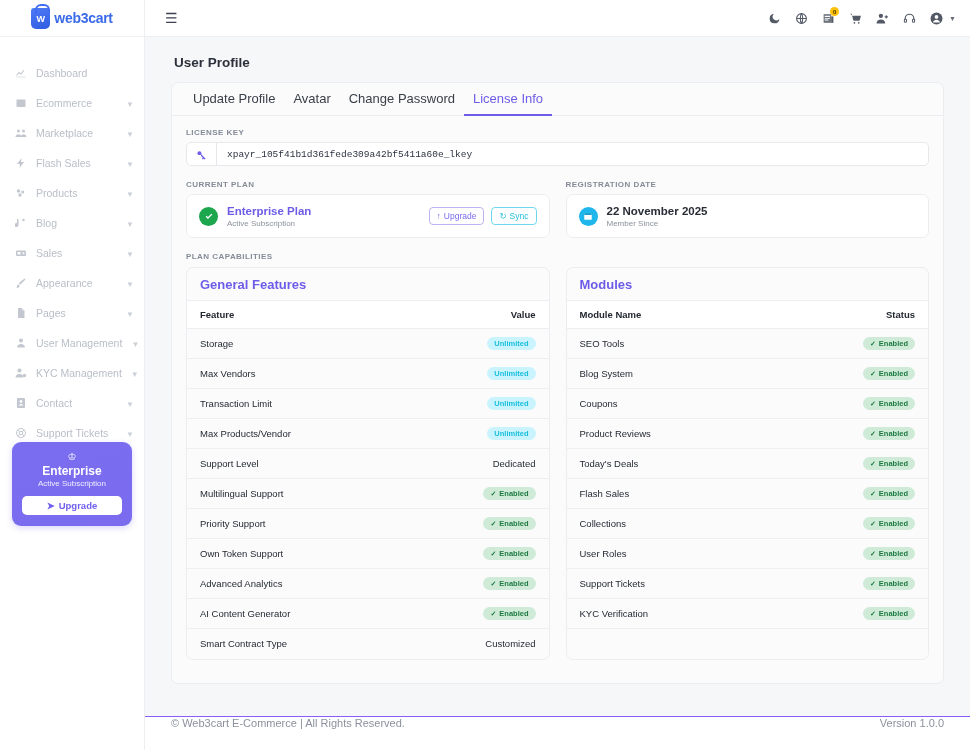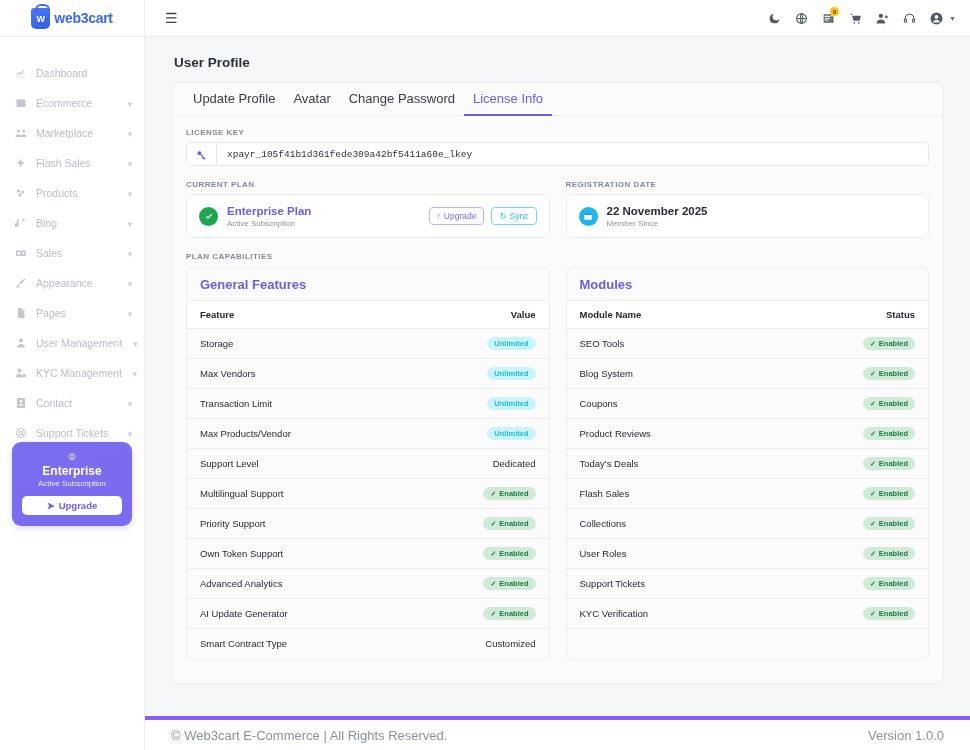--- a/index.html
+++ b/index.html
@@ -242,24 +242,24 @@
   }
   .badge.cyan { background: #caf4fd; color: #18bedd; }
   .badge.green { background: #cfebd8; color: #1f7a42; }
   .badge .chk { font-size: 7px; }
   .plain-val { font-size: 9.5px; color: #252a33; }
   .filler td { height: 30px; border-bottom: none; }
 
   .footer {
     height: 34px; flex: 0 0 34px;
     background: #fff;
-    border-top: 4px solid #8b5cf6;
-    display: flex; align-items: center;
+    border-top: 1px solid #8b5cf6;
+    display: flex; align-items: flex-start;
     padding: 0 26px;
-    font-size: 13px; color: #8b919c;
+    font-size: 11px; color: #8b919c;
   }
   .footer .ver { margin-left: auto; }
 </style>
 </head>
 <body>
 
 <aside class="sidebar">
   <div class="logo-wrap">
     <div class="logo">
       <div class="logo-mark">
@@ -613,21 +613,21 @@
                         </span></td>
                     </tr>
                     <tr>
                       <td>Advanced Analytics</td>
                       <td class="right"><span class="badge green">
                           <span class="chk">✓</span>
                           <span>Enabled</span>
                         </span></td>
                     </tr>
                     <tr>
-                      <td>AI Update Generator</td>
+                      <td>AI Content Generator</td>
                       <td class="right"><span class="badge green">
                           <span class="chk">✓</span>
                           <span>Enabled</span>
                         </span></td>
                     </tr>
                     <tr>
                       <td>Smart Contract Type</td>
                       <td class="right"><span class="plain-val">Customized</span></td>
                     </tr>
                   </tbody>

